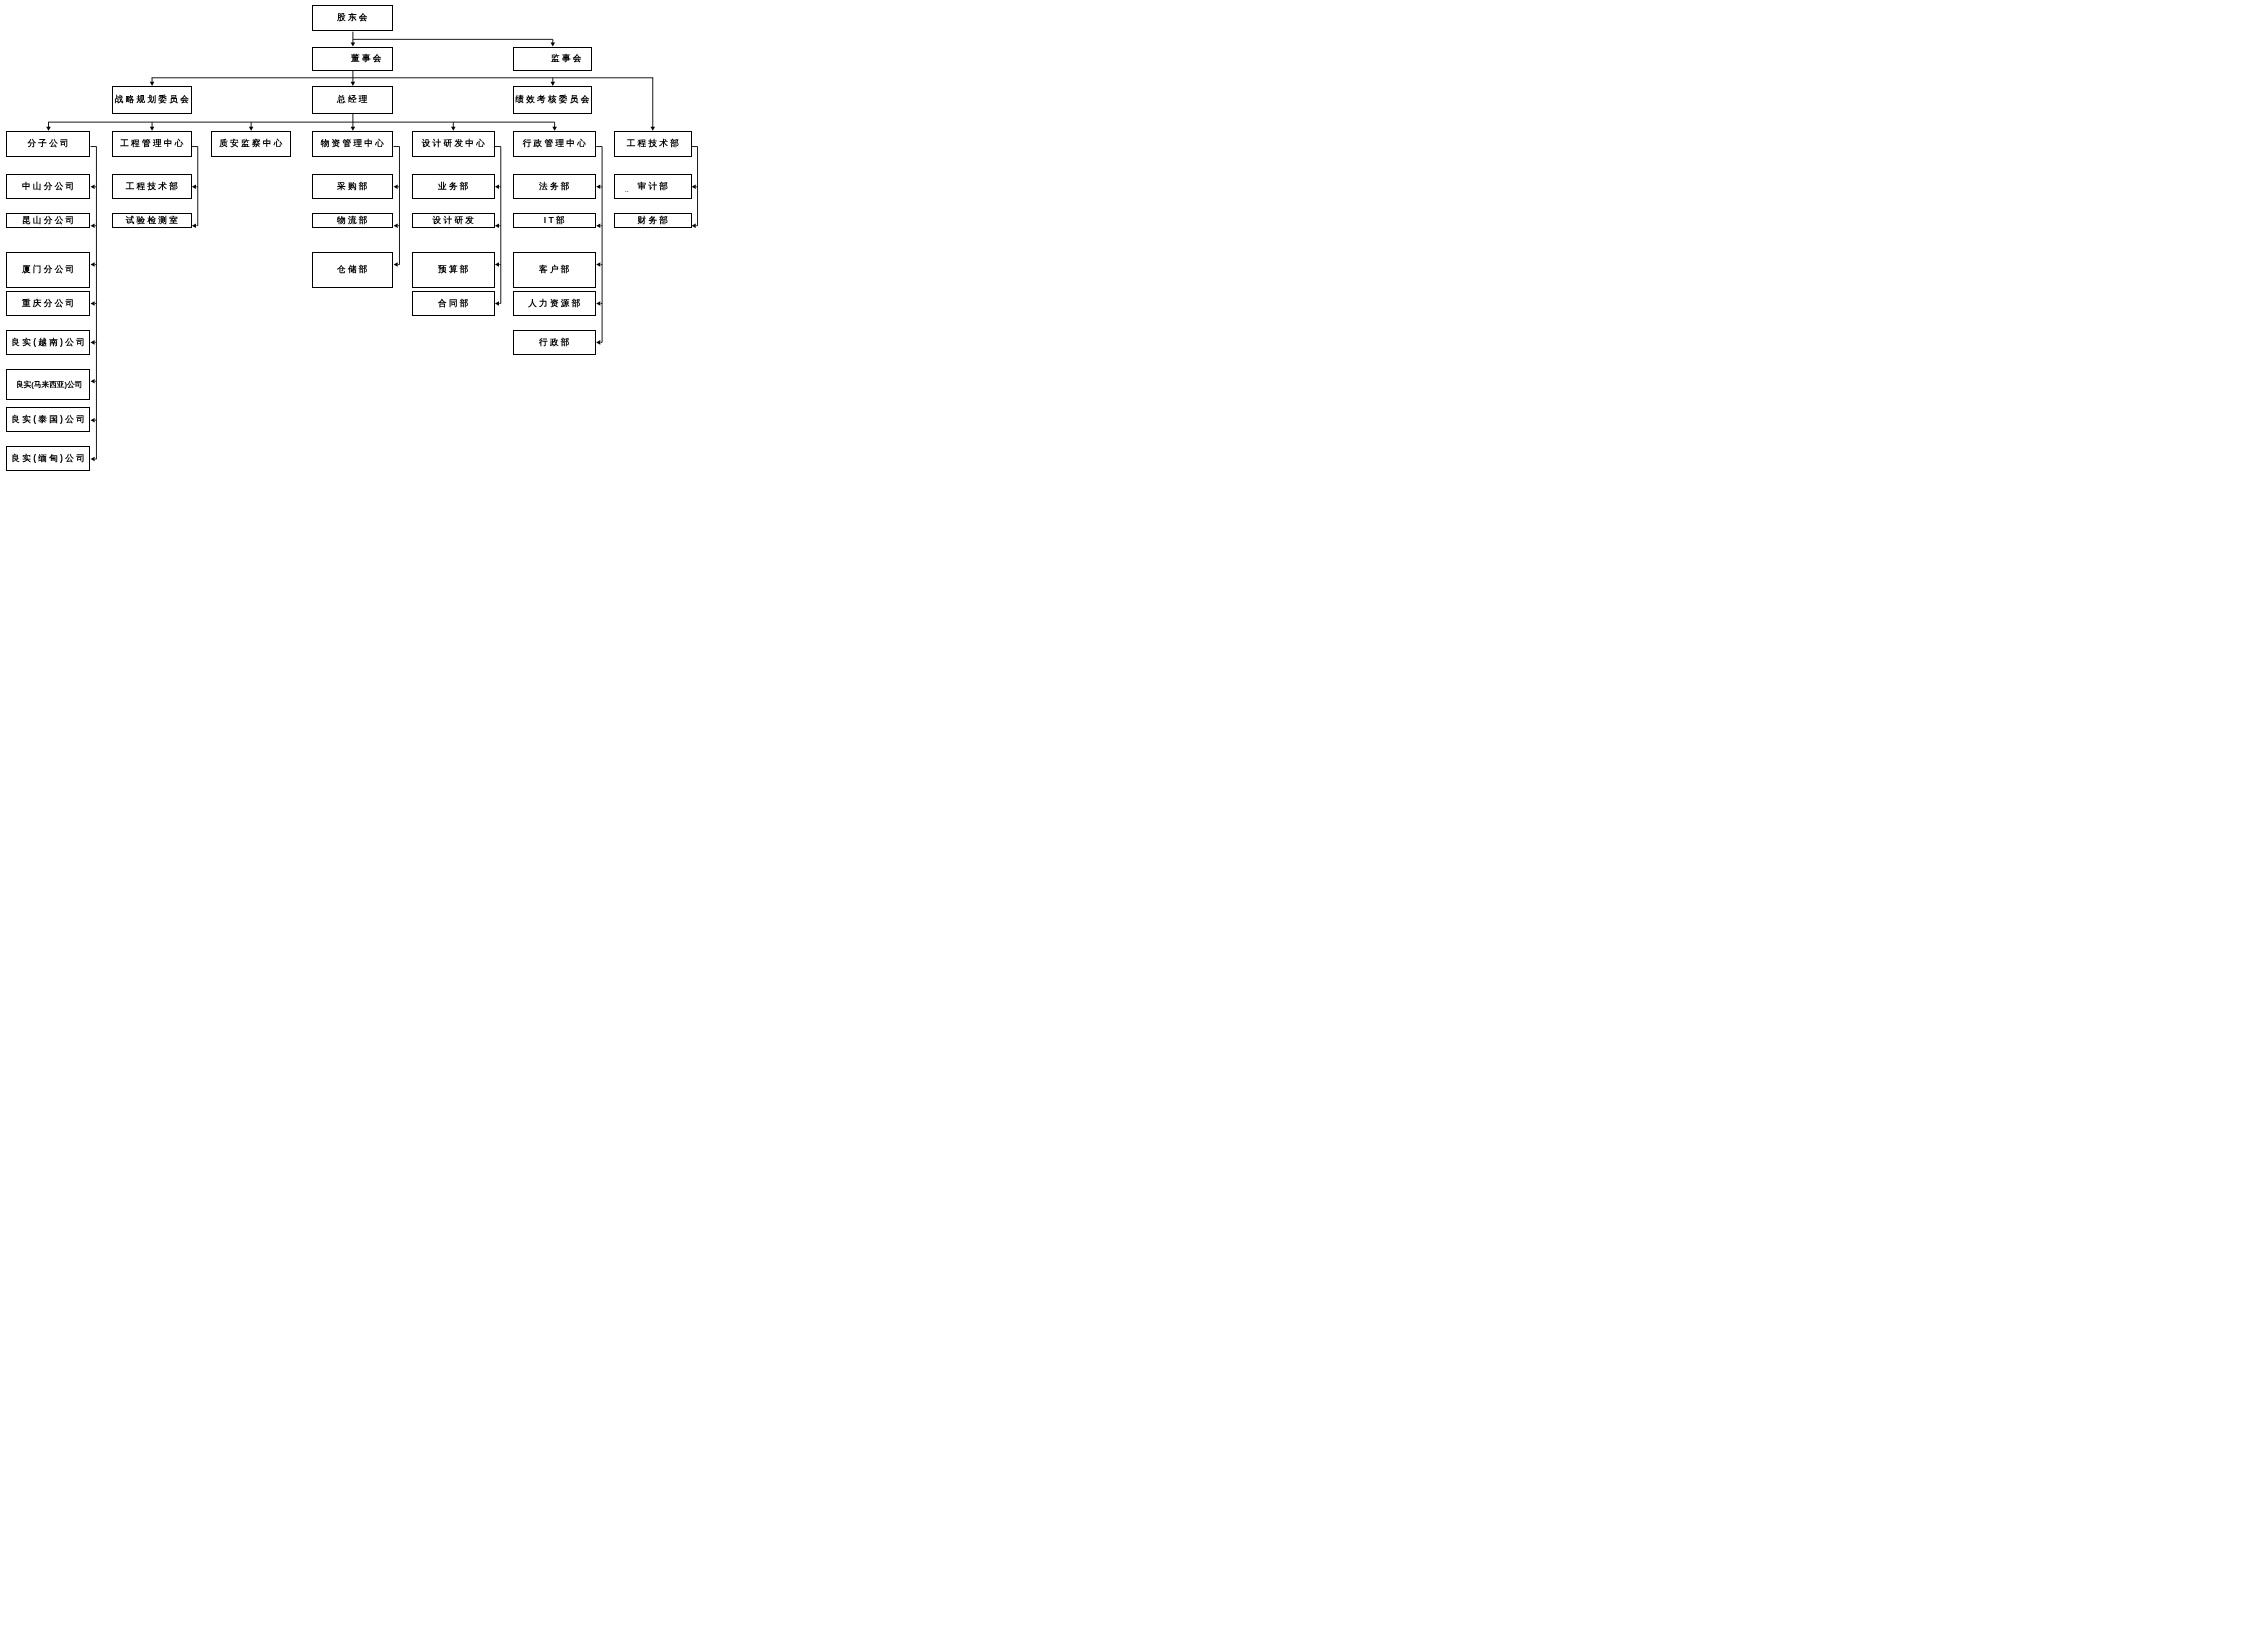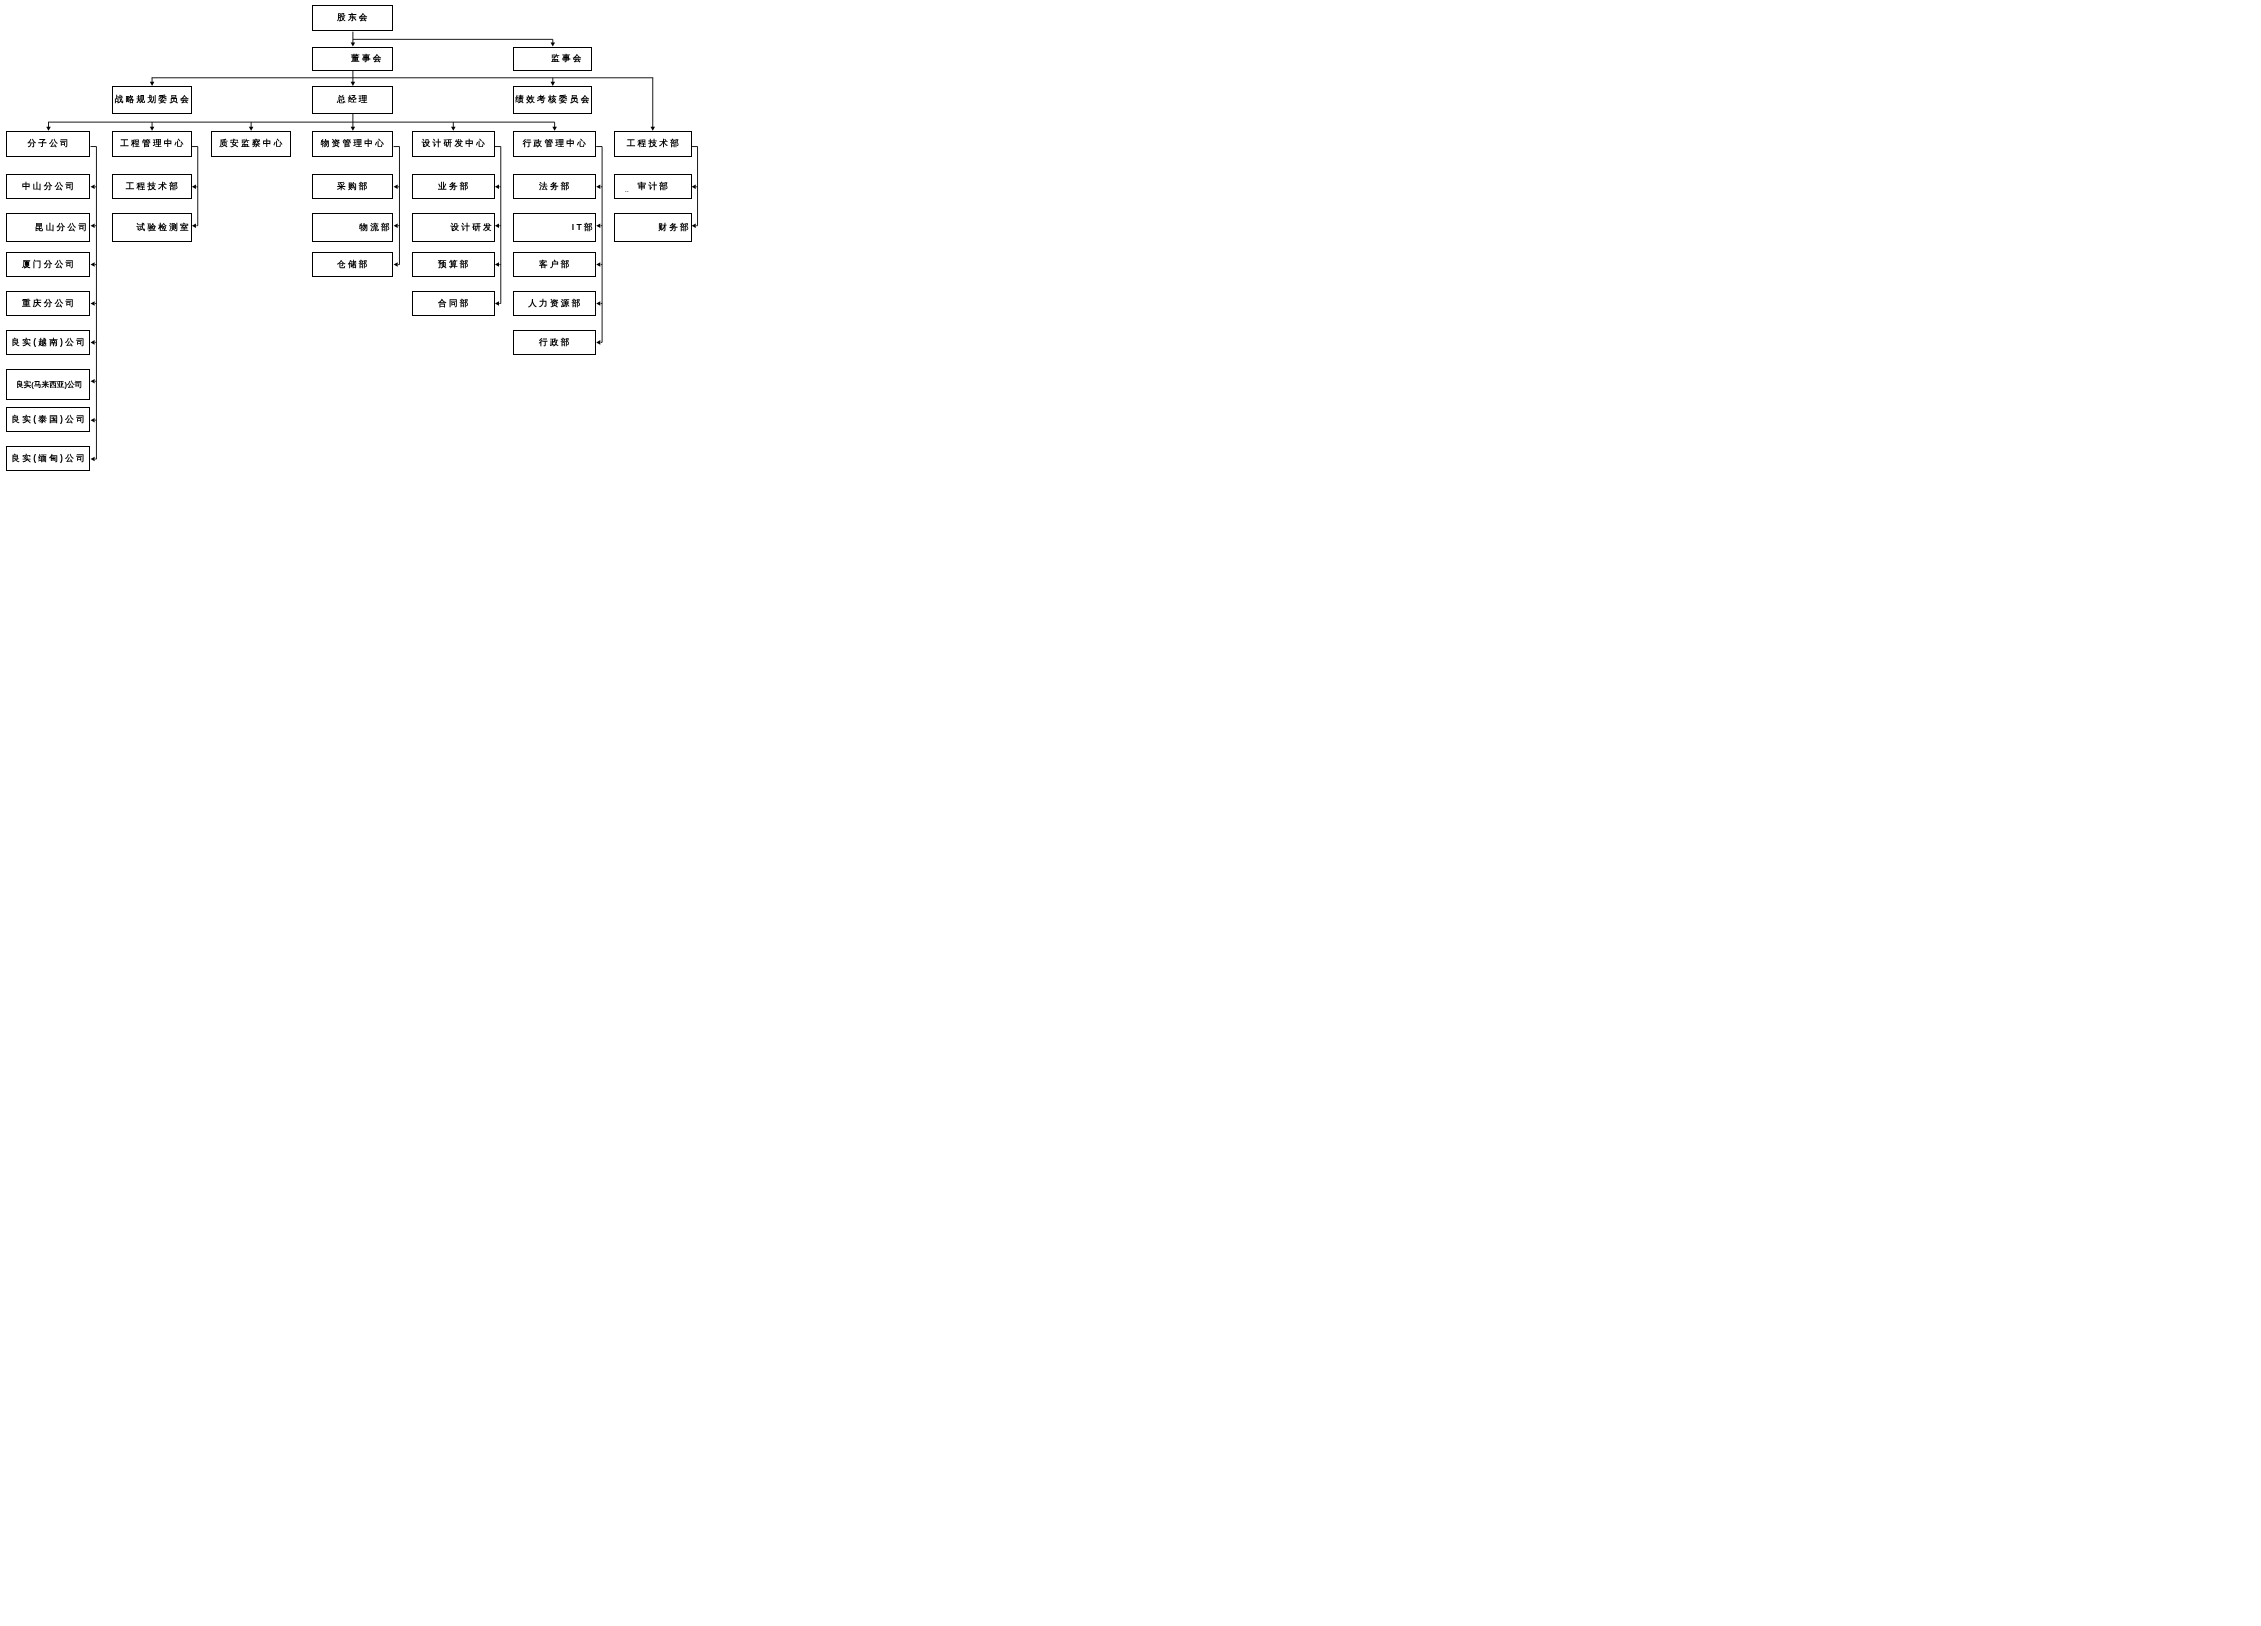--- a/index.html
+++ b/index.html
@@ -41,22 +41,22 @@
   .c5 { left: 412px;  width: 83px; }
   .c6 { left: 513px; width: 83px; }
   .c6n{ left: 513px; width: 79px; }
   .c7 { left: 614px; width: 78px; }
   
   .r1 { top: 5.4px;  height: 26px; font-family: Liberation Serif, serif; }
   .r2 { top: 47px; height: 24.4px; padding-left: 28px; }
   .r3 { top: 86px; height: 28px; }
   .r4 { top: 131px; height: 26px; }
   .ra { top: 174px; height: 25px; }
-  .rb { top: 213px; height: 29px; justify-content: flex-end; }
-  .rc { top: 252px; height: 25px; }
+  .rb { top: 213px; height: 15px; }
+  .rc { top: 252px; height: 36px; }
   .rd { top: 291px; height: 25px; }
   .re { top: 330px; height: 25px; }
   .rf { top: 369px; height: 31px; }
   .rg { top: 407px; height: 25px; }
   .rh { top: 446px; height: 25px; }
   .artifact {
     position: absolute;
     left: 625px;
     top: 189px;
     font-size: 4.5px;

